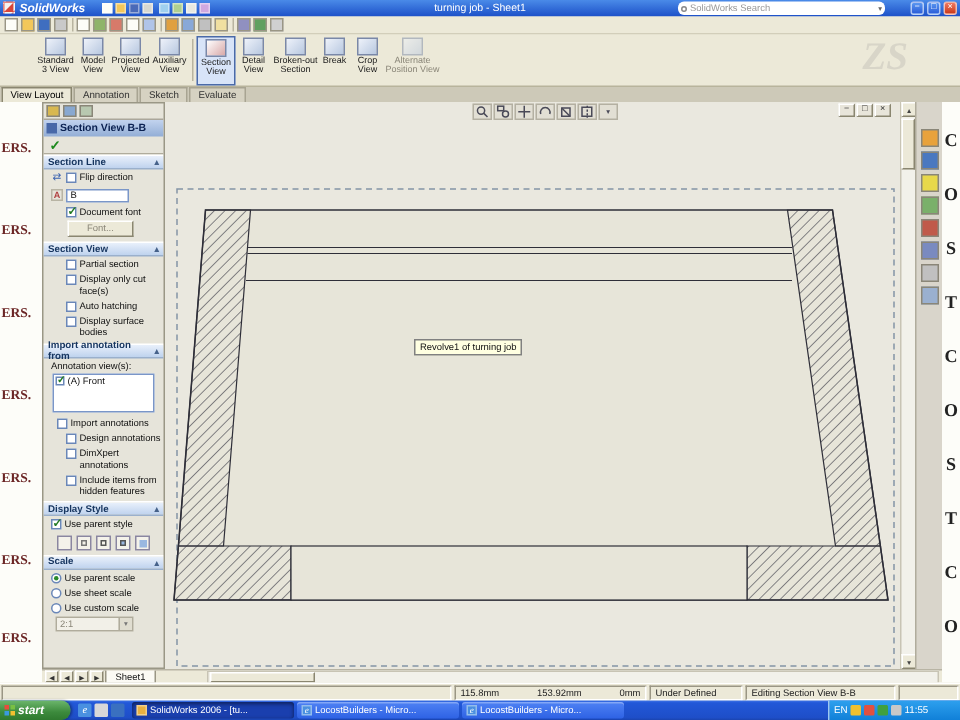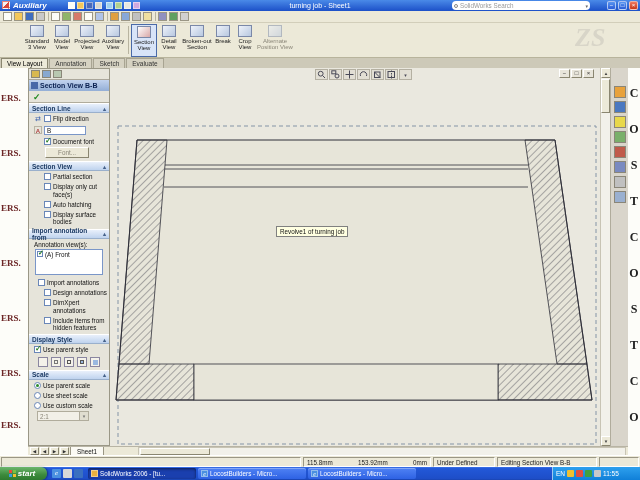--- a/index.html
+++ b/index.html
@@ -66,21 +66,21 @@
   
   .sheetrow{position:absolute;left:28px;top:446px;width:600px;height:9px;background:#ece9d8;border-top:1px solid #b8b4a4;}
   .nav{position:absolute;top:0px;width:9px;height:8px;background:#ece9d8;border:1px solid;border-color:#fff #8a8670 #8a8670 #fff;font-size:4.5px;line-height:7px;text-align:center;color:#333;}
   .sheettab{position:absolute;left:42px;top:0;height:9px;padding:1px 6px 0 6px;background:#fbfaf4;border:1px solid #9a9684;border-top:none;font-size:6.3px;}
   .hscroll{position:absolute;left:110px;top:0px;right:2px;height:9px;background:#f2f1ea;border:1px solid #c8c4b4;}
   
   .statusbar{position:absolute;left:0;top:455px;width:640px;height:12px;background:#ece9d8;border-top:1px solid #fff;}
   .sf{position:absolute;top:1px;height:10px;border:1px solid;border-color:#9a9684 #fff #fff #9a9684;font-size:6.3px;display:flex;align-items:center;padding:0 3px;color:#222;}
   
   .taskbar{position:absolute;left:0;top:467px;width:640px;height:13px;background:linear-gradient(#3e74e8 0%,#2258d8 12%,#1e4ec8 88%,#1a44b0);}
-  .startbtn{position:absolute;left:0;top:0;height:13px;width:47px;background:linear-gradient(#6cb66c,#3c8a3c 60%,#2f7a2f);border-radius:0 6px 6px 0;display:flex;align-items:center;gap:2px;padding:0 6px 0 3px;color:#fff;font-weight:bold;font-style:italic;font-size:8px;box-shadow:1px 0 2px rgba(0,0,0,.4);justify-content:center;}
+  .startbtn{position:absolute;left:0;top:0;height:13px;width:47px;background:linear-gradient(#6cb66c,#3c8a3c 60%,#2f7a2f);border-radius:0 6px 6px 0;display:flex;align-items:center;gap:2px;padding:0 6px 0 3px;color:#fff;font-weight:bold;font-style:italic;font-size:8px;box-shadow:1px 0 2px rgba(0,0,0,.4);}
   .flag{width:7px;height:7px;position:relative;flex:none;}
   .flag i{position:absolute;width:3px;height:3px;}
   .ql{position:absolute;top:2px;width:9px;height:9px;border-radius:1px;}
   .twin{position:absolute;top:1px;height:11px;border-radius:2px;font-size:6.3px;color:#fff;display:flex;align-items:center;gap:2px;padding:0 3px;overflow:hidden;white-space:nowrap;background:linear-gradient(#4f82f4,#2e62e4);box-shadow:inset 0 1px 0 rgba(255,255,255,.3);}
   .twin.active{background:#1a3fae;box-shadow:inset 0 1px 3px rgba(0,0,0,.55);}
   .twin .wico{width:7px;height:7px;flex:none;border:1px solid rgba(255,255,255,.4);}
   .tray{position:absolute;right:0;top:0;width:88px;height:13px;background:linear-gradient(#2ea0ee,#1080d8);border-left:1px solid #9cc8f0;display:flex;align-items:center;gap:2px;padding:0 3px;color:#fff;font-size:6.5px;}
   .tico{width:7px;height:7px;flex:none;border-radius:1px;}
   svg{display:block;}
 </style>
@@ -104,21 +104,21 @@
   <span class="rlet" style="top:162px;">C</span>
   <span class="rlet" style="top:198px;">O</span>
   <span class="rlet" style="top:234px;">S</span>
   <span class="rlet" style="top:270px;">T</span>
   <span class="rlet" style="top:306px;">C</span>
   <span class="rlet" style="top:342px;">O</span>
 </div>
 
 <div class="titlebar">
   <span class="abs" style="left:2px;top:1px;width:8px;height:8px;background:linear-gradient(135deg,#f2f2f2 50%,#d8453a 50%);border:1px solid #fff5;"></span>
-  <span class="abs" style="left:13px;top:1px;color:#fff;font-weight:bold;font-style:italic;font-size:8px;">Auxiliary</span>
+  <span class="abs" style="left:13px;top:1px;color:#fff;font-weight:bold;font-style:italic;font-size:8px;">SolidWorks</span>
   <span class="tbico" style="left:68px;background:#fdfdf6;"></span>
   <span class="tbico" style="left:77px;background:#f3c75a;"></span>
   <span class="tbico" style="left:86px;background:#4a6ab8;"></span>
   <span class="tbico" style="left:95px;background:#d8d8d0;"></span>
   <span class="tbico" style="left:106px;background:#9fd0ef;"></span>
   <span class="tbico" style="left:115px;background:#b0d090;"></span>
   <span class="tbico" style="left:124px;background:#e8e8e0;"></span>
   <span class="tbico" style="left:133px;background:#d0a8e0;"></span>
   <span class="abs" style="left:240px;top:2px;width:160px;text-align:center;color:#fff;font-size:7px;">turning job - Sheet1</span>
   <div class="abs flex" style="left:452px;top:1px;width:138px;height:9px;background:#fff;border-radius:4px;padding:0 2px;gap:2px;">

